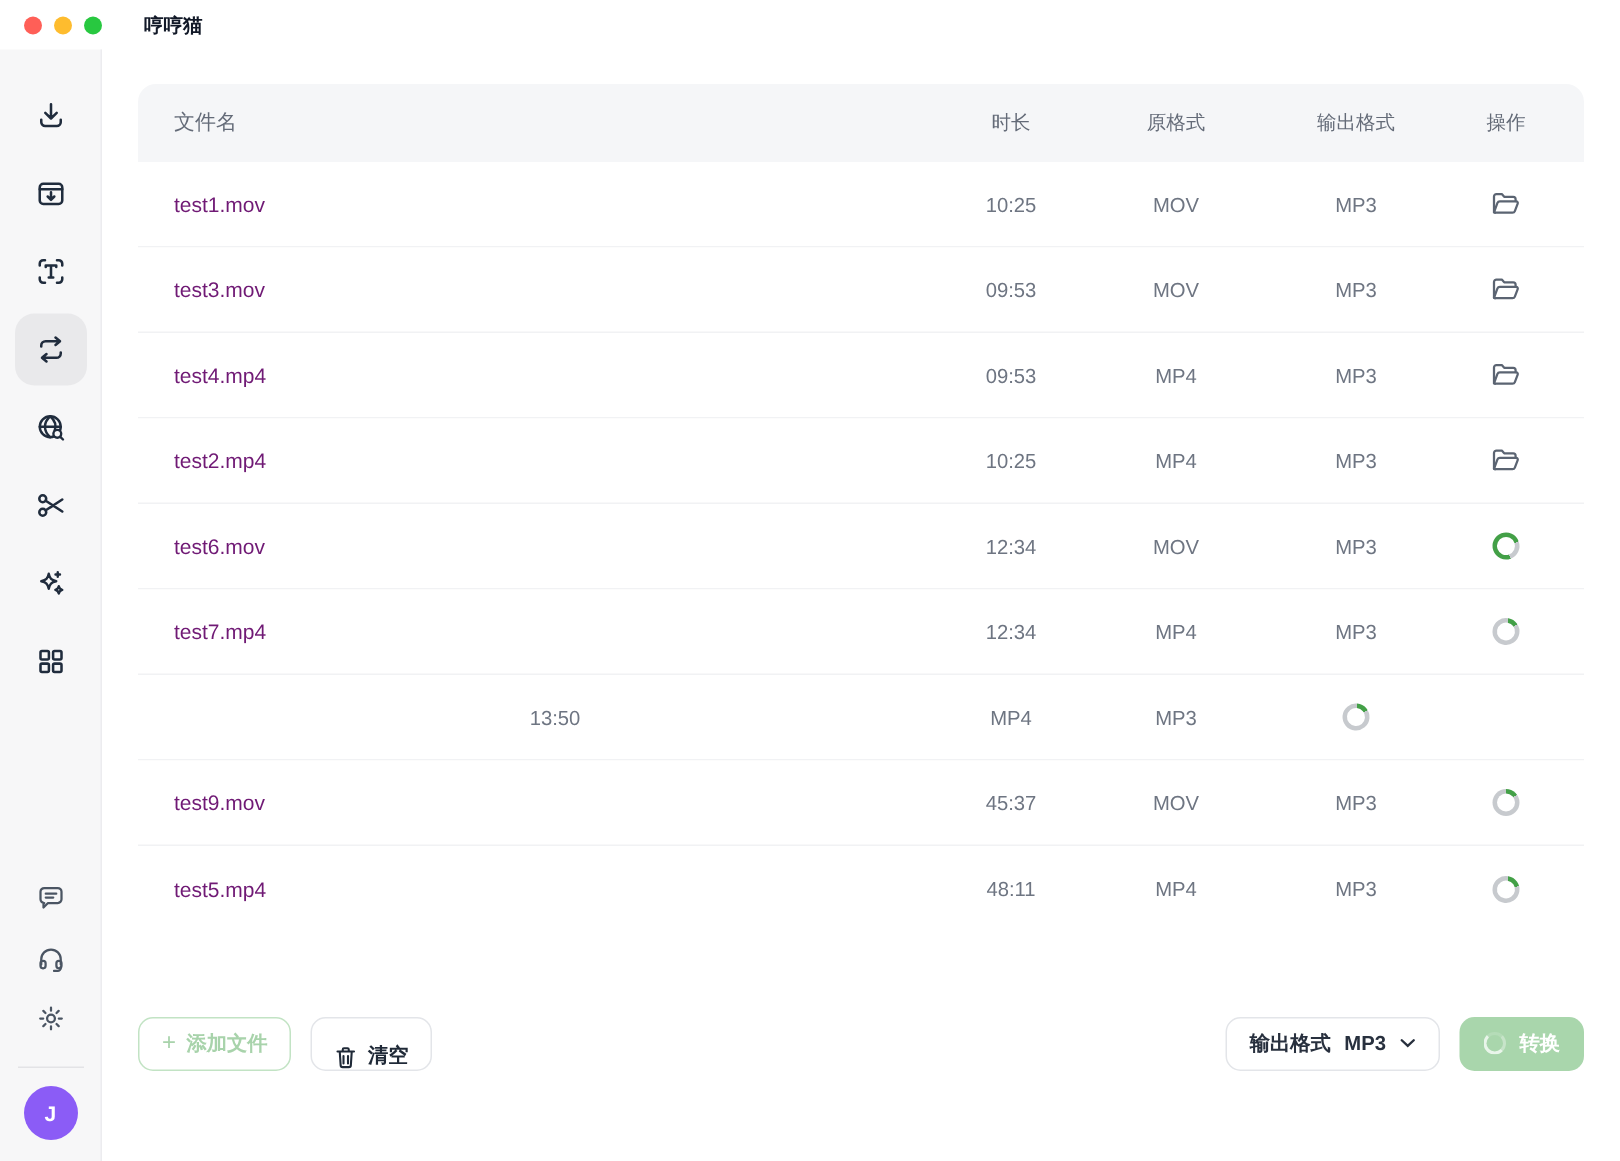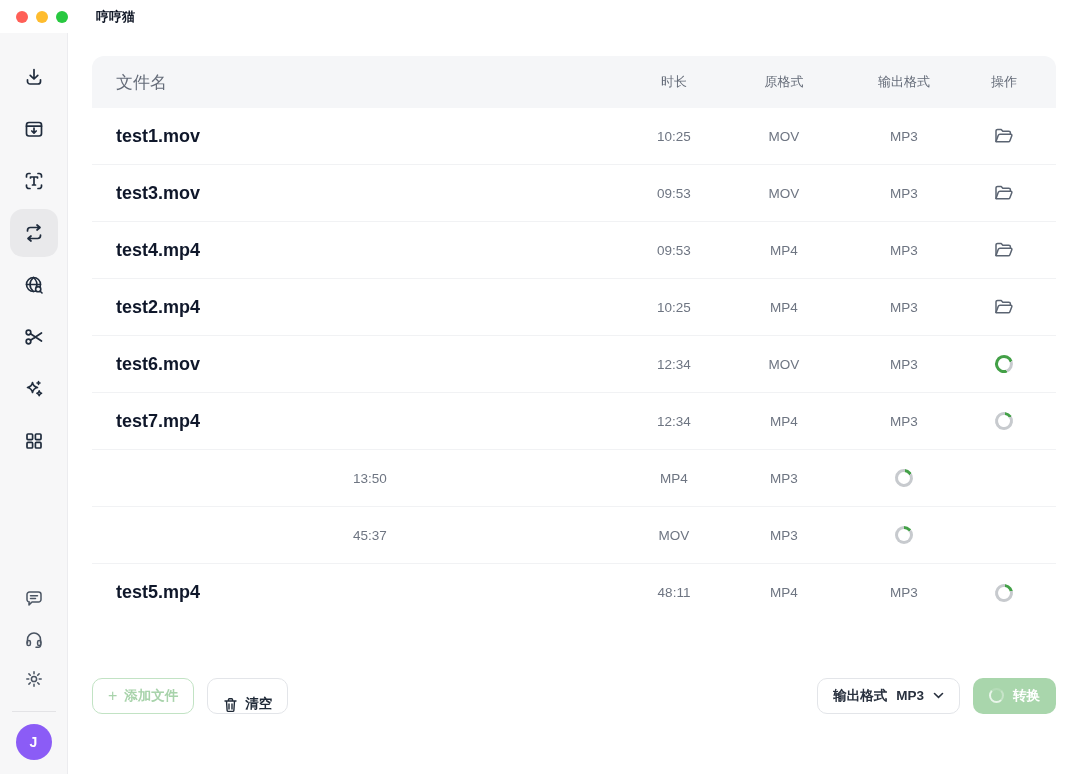--- a/index.html
+++ b/index.html
@@ -28,24 +28,24 @@
 
   .main { flex:1; display:flex; flex-direction:column; padding:0 24px; min-width:0; }
   .page-title { margin-top:25px; font-size:19px; font-weight:bold; color:#111827; letter-spacing:.2px; }
 
   
   .table { margin-top:23px; }
   .t-row { display:grid; grid-template-columns:1fr 100px 120px 120px 80px; align-items:center; padding:0 12px 0 24px; }
   .t-head { background:#f5f6f8; border-radius:12px 12px 0 0; height:52px; font-size:13px; color:#646b78; }
   .t-body .t-row { height:57px; border-bottom:1px solid #f1f2f4; background:#fff; }
   .t-body .t-row:last-child { border-bottom:none; }
-  .c-name { font-size:18px; font-weight:bold; color:#0f172a; overflow:hidden; text-overflow:ellipsis; white-space:nowrap; }
+  .c-name { font-size:14px; font-weight:normal; color:#701a75; overflow:hidden; text-overflow:ellipsis; white-space:nowrap; }
   .c-dur, .c-src, .c-out { font-size:13.5px; color:#6e7582; text-align:center; }
   .c-act { display:flex; justify-content:center; }
-  .t-head .c-name { font-weight:normal; color:#646b78; font-size:17px; }
+  .t-head .c-name { font-weight:normal; color:#646b78; font-size:14px; }
   .t-head .h { font-size:13px; color:#646b78; text-align:center; }
 
   .folder-btn { background:none; border:none; cursor:pointer; padding:2px; display:flex; }
   .ring { width:18px; height:18px; border-radius:50%; position:relative; }
   .ring::after { content:''; position:absolute; inset:2.6px; border-radius:50%; background:#fff; }
 
   
   .footer { flex:1; display:flex; align-items:center; justify-content:space-between; padding:10px 0 14px; }
   .f-left, .f-right { display:flex; align-items:center; gap:13px; }
   .btn { height:36px; border-radius:10px; display:inline-flex; align-items:center; gap:7px; font-size:13.5px; padding:0 15px; cursor:pointer; background:#fff; font-family:inherit; }
@@ -241,20 +241,21 @@
             </div>
             <div class="t-row">
               <span class="c-dur">13:50</span>
               <span class="c-src">MP4</span>
               <span class="c-out">MP3</span>
               <span class="c-act">
                 <span class="ring" style="background: conic-gradient(rgb(67, 160, 71) 15%, rgb(199, 202, 206) 0deg); transform: rotate(5deg);"></span>
               </span>
             </div>
             <div class="t-row">
+              <span class="c-name">test9.mov</span>
               <span class="c-dur">45:37</span>
               <span class="c-src">MOV</span>
               <span class="c-out">MP3</span>
               <span class="c-act">
                 <span class="ring" style="background: conic-gradient(rgb(67, 160, 71) 15%, rgb(199, 202, 206) 0deg); transform: rotate(0deg);"></span>
               </span>
             </div>
             <div class="t-row">
               <span class="c-name">test5.mp4</span>
               <span class="c-dur">48:11</span>

